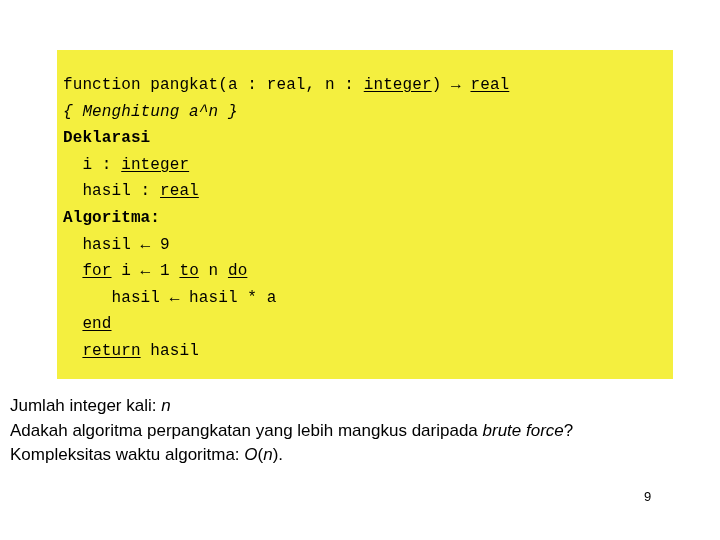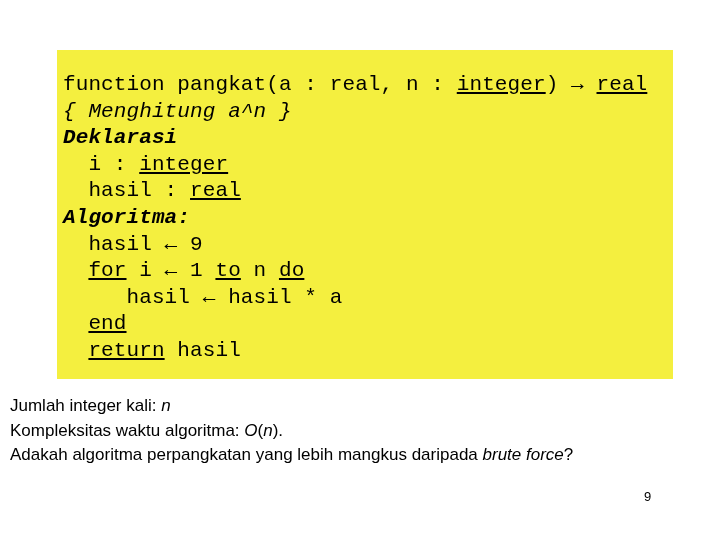--- a/index.html
+++ b/index.html
@@ -30,30 +30,30 @@
     top: 50px;
     width: 616px;
     height: 329px;
     background: #f4ef3f;
     box-sizing: border-box;
     padding: 22px 0 0 0;
   }
 
   .code-line {
     font-family: "Liberation Mono", "DejaVu Sans Mono", monospace;
-    font-size: 21px;
+    font-size: 16px;
     line-height: 26.6px;
     color: #000000;
     white-space: pre;
     padding-left: 6px;
     letter-spacing: 0.1px;
   }
 
   .code-line .ul   { text-decoration: underline; text-underline-offset: 2px; }
-  .code-line .bold { font-weight: bold; font-style: italic; }
+  .code-line .bold { font-weight: bold; }
   .code-line .ital { font-style: italic; text-align: center; }
 
   
   #notes {
     position: absolute;
     left: 10px;
     top: 394px;
     width: 700px;
   }
   .note-line {
@@ -91,19 +91,19 @@
         <div class="code-line"><span>  hasil ← 9</span></div>
         <div class="code-line"><span>  </span><span class="ul">for</span><span> i ← 1 </span><span class="ul">to</span><span> n </span><span class="ul">do</span></div>
         <div class="code-line"><span>     hasil ← hasil * a</span></div>
         <div class="code-line"><span>  </span><span class="ul">end</span></div>
         <div class="code-line"><span>  </span><span class="ul">return</span><span> hasil</span></div>
       </div>
   </div>
 
   <div id="notes">
       <div class="note-line"><span>Jumlah integer kali: </span><span class="ital">n</span></div>
+      <div class="note-line"><span>Adakah algoritma perpangkatan yang lebih mangkus daripada </span><span class="ital">brute force</span><span>?</span></div>
       <div class="note-line"><span>Kompleksitas waktu algoritma: </span><span class="ital">O</span><span>(</span><span class="ital">n</span><span>).</span></div>
-      <div class="note-line"><span>Adakah algoritma perpangkatan yang lebih mangkus daripada </span><span class="ital">brute force</span><span>?</span></div>
     </div>
 
   <div id="page-number">9</div>
 
 </div>
 
 </body></html>

